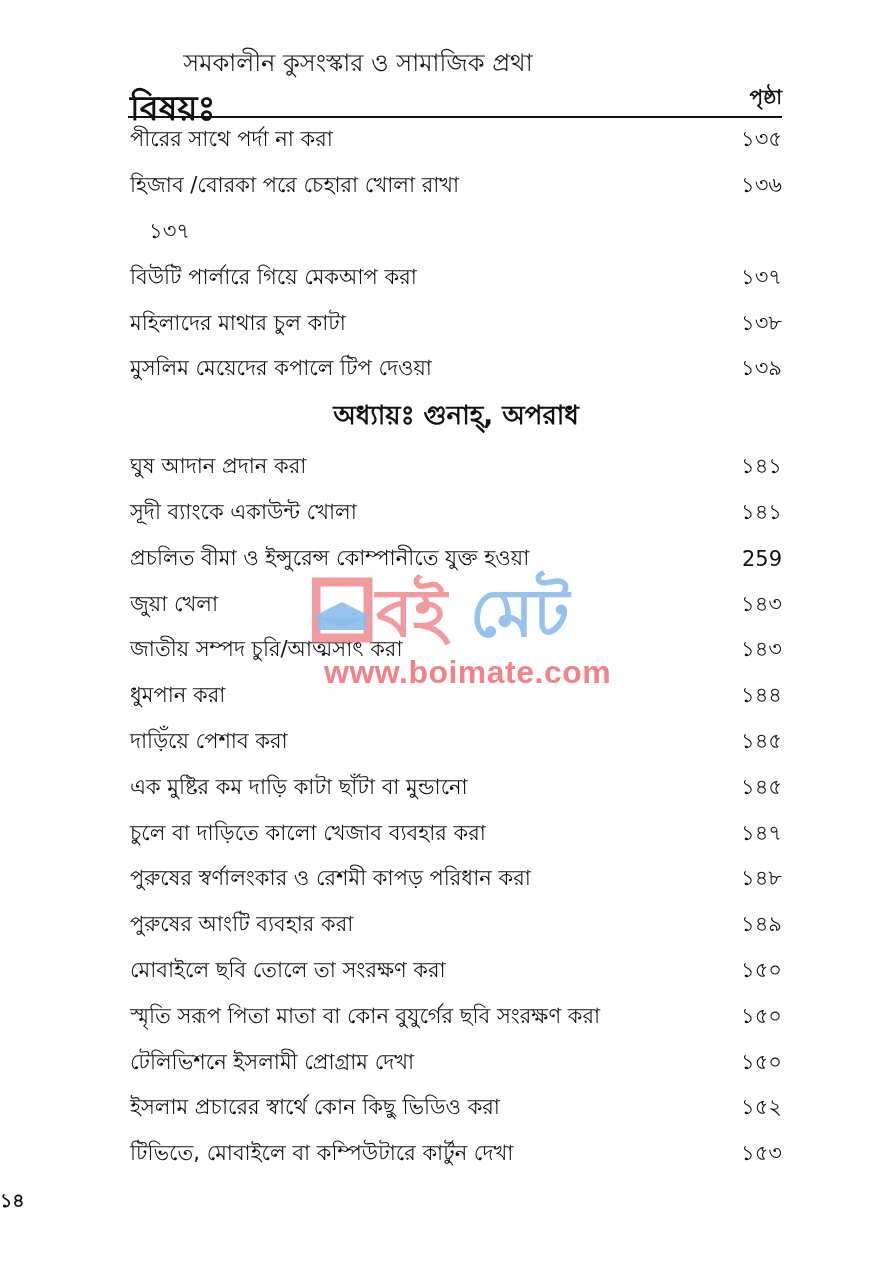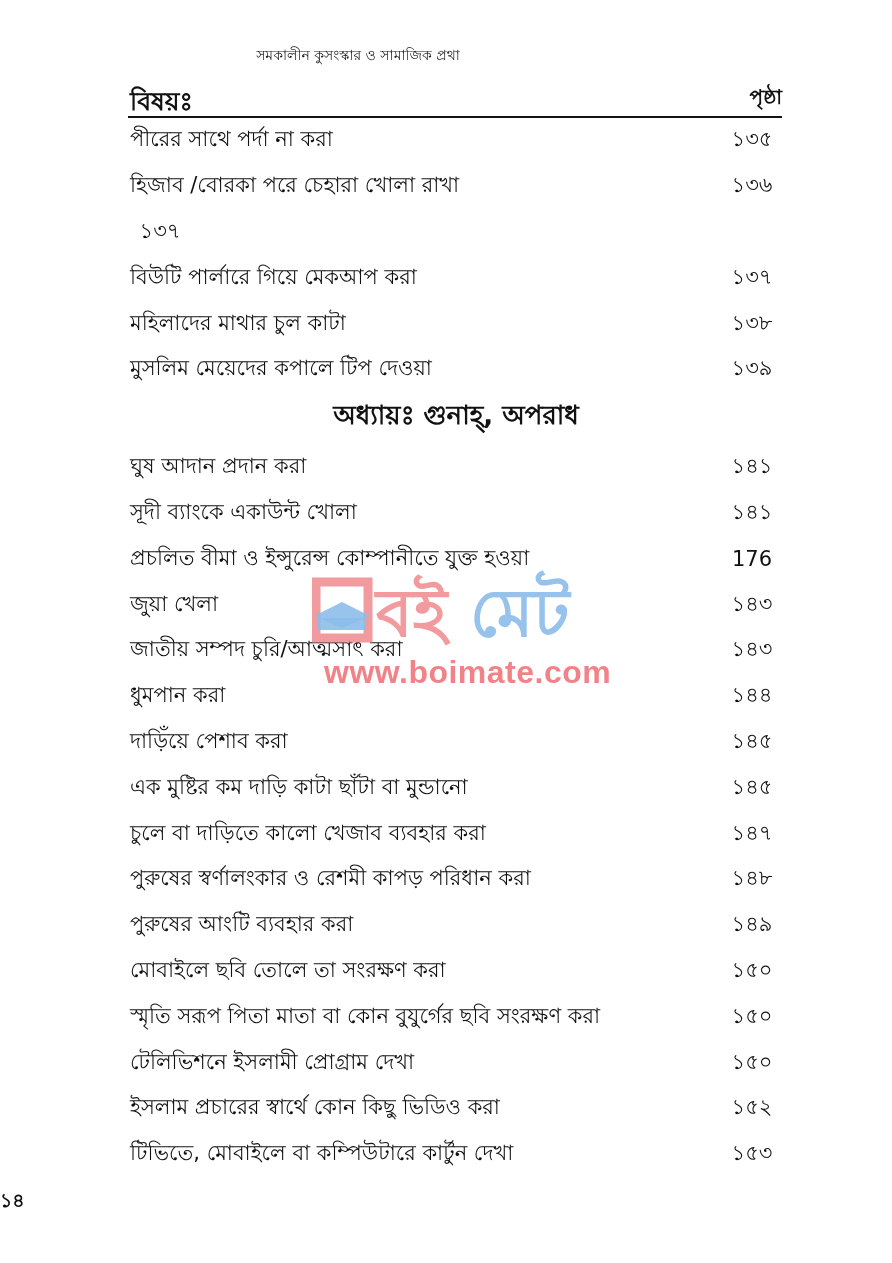--- a/index.html
+++ b/index.html
@@ -2,35 +2,35 @@
 <html><head>
   <meta charset="utf-8">
   <style>
     html, body { margin: 0; padding: 0; background: #ffffff; }
     body {
       width: 892px; height: 1263px; position: relative; overflow: hidden;
       font-family: "DejaVu Sans", sans-serif; color: #111;
     }
     .running-head {
       position: absolute; top: 44px; left: 0; width: 716px; text-align: center;
-      font-size: 14px; color: #1a1a1a;
+      font-size: 24px; color: #1a1a1a;
     }
     .toc-header {
       position: absolute; top: 80px; left: 128px; width: 654px; height: 36px;
       border-bottom: 2px solid #111;
     }
-    .toc-header .left { position: absolute; left: 2px; top: 2px; font-size: 25px; font-weight: bold; }
+    .toc-header .left { position: absolute; left: 2px; top: 2px; font-size: 34px; font-weight: bold; }
     .toc-header .right { position: absolute; right: 0; top: 2px; font-size: 20px; font-weight: bold; }
     .toc-list { position: absolute; left: 130px; top: 118px; width: 652px; }
     .row {
       position: relative; height: 45.8px; display: flex; align-items: center;
       justify-content: space-between;
     }
     .row .label { font-size: 21px; white-space: nowrap; }
-    .row .page { font-size: 21px; width: 60px; text-align: center; }
+    .row .page { font-size: 21px; width: 60px; text-align: right; }
     .chapter {
       position: relative; height: 48px; display: flex; align-items: center; justify-content: center;
       font-size: 26px; font-weight: bold; margin-bottom: 4px;
     }
     .watermark {
       position: absolute; left: 312px; top: 568px; width: 270px; height: 120px;
       pointer-events: none;
     }
     .wm-logo { position: absolute; left: 0; top: 0; width: 270px; height: 80px; }
     .wm-url {
@@ -79,21 +79,21 @@
   <div class="row">
       <span class="label">ঘুষ আদান প্রদান করা</span>
       <span class="page">১৪১</span>
     </div>
   <div class="row">
       <span class="label">সূদী ব্যাংকে একাউন্ট খোলা</span>
       <span class="page">১৪১</span>
     </div>
   <div class="row">
       <span class="label">প্রচলিত বীমা ও ইন্সুরেন্স কোম্পানীতে যুক্ত হওয়া</span>
-      <span class="page">176</span>
+      <span class="page">259</span>
     </div>
   <div class="row">
       <span class="label">জুয়া খেলা</span>
       <span class="page">১৪৩</span>
     </div>
   <div class="row">
       <span class="label">জাতীয় সম্পদ চুরি/আত্মসাৎ করা</span>
       <span class="page">১৪৩</span>
     </div>
   <div class="row">

